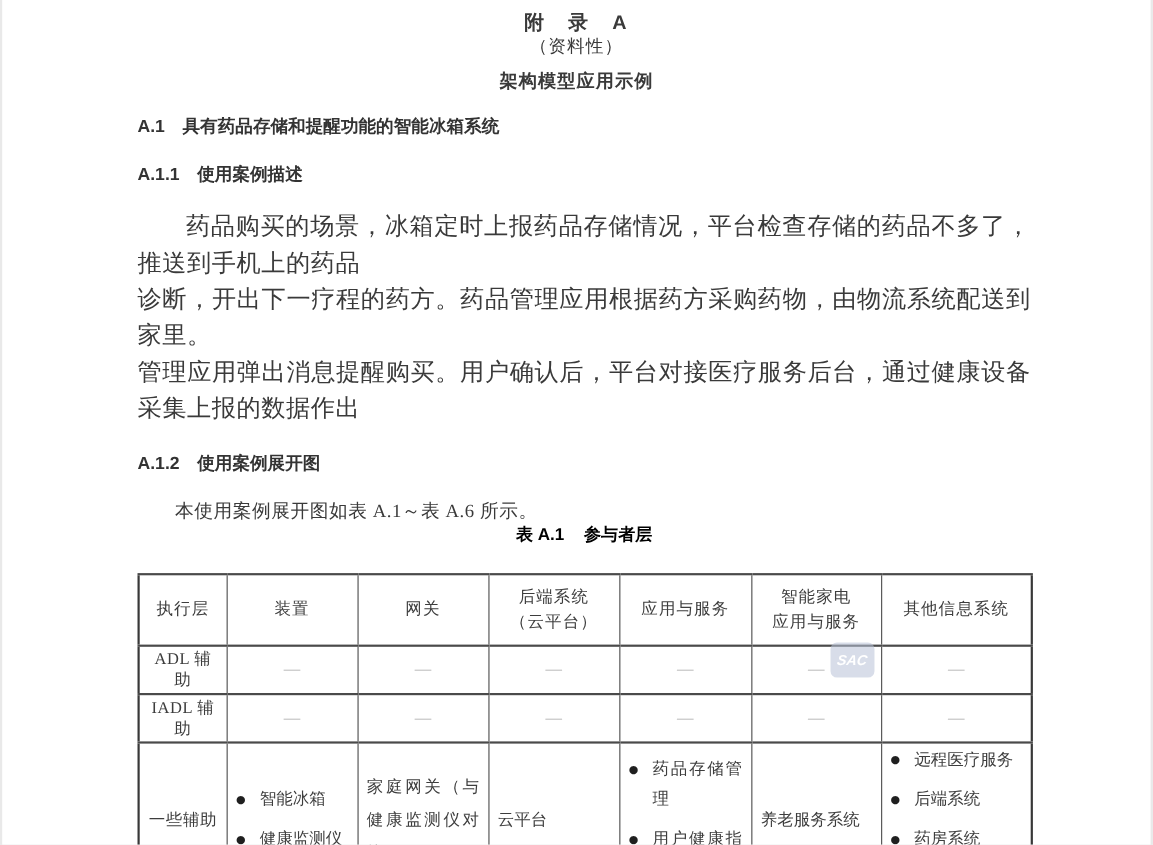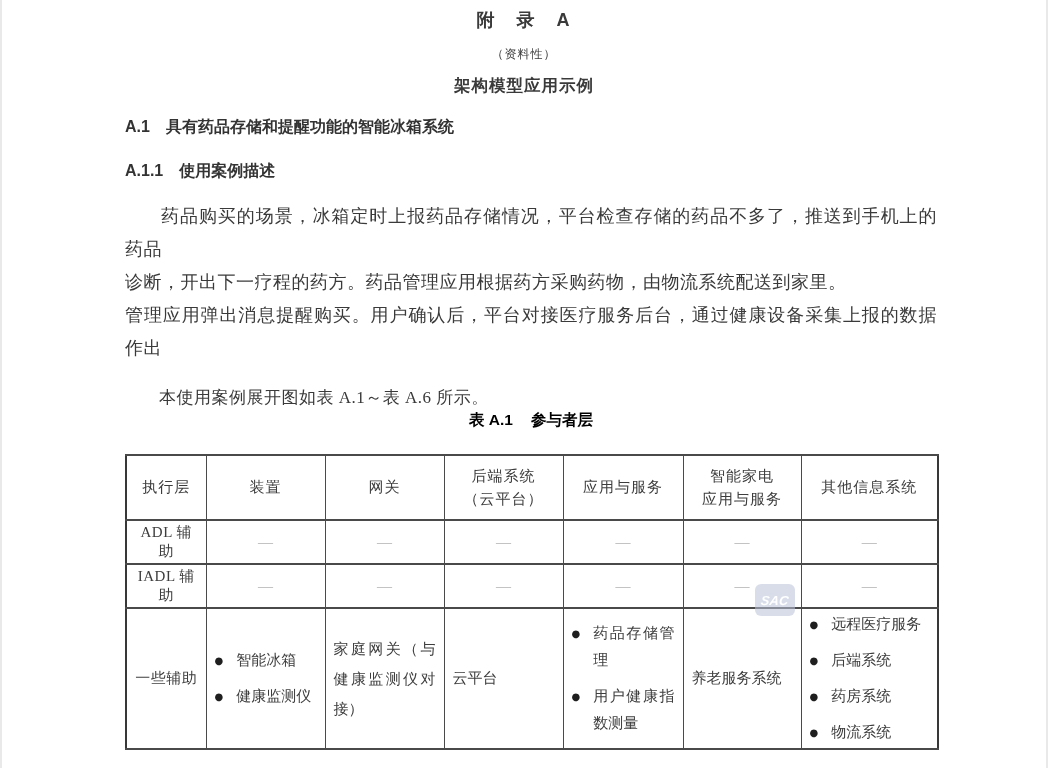--- a/index.html
+++ b/index.html
@@ -14,38 +14,38 @@
     font-family:"Liberation Serif","DejaVu Serif",serif;
   }
   .content { margin-left:123px; width:812px; }
 
   
   .title-block { padding-top:8px; text-align:center; }
   .appendix-label {
     font-family:"Liberation Sans","DejaVu Sans",sans-serif;
     font-weight:bold; font-size:18px; line-height:24px; letter-spacing:2px;
   }
-  .appendix-kind { font-size:12px; line-height:22px; margin-top:11px; letter-spacing:1px; }
+  .appendix-kind { font-size:16px; line-height:22px; letter-spacing:1px; }
   .appendix-title {
     font-family:"Liberation Sans","DejaVu Sans",sans-serif;
     font-weight:bold; font-size:16.5px; line-height:22px; margin-top:9px; letter-spacing:1px;
   }
 
   
   .sec-heading {
     font-family:"Liberation Sans","DejaVu Sans",sans-serif;
     font-weight:bold; font-size:16px; line-height:21px; color:#333;
   }
   .sec-heading .sec-num { margin-right:16px; }
   .h-a1   { margin-top:20px; }
   .h-a11  { margin-top:23px; }
   .h-a12  { margin-top:24px; }
 
   
-  .para { margin-top:19px; font-size:18px; line-height:33px; letter-spacing:0.5px; text-align:justify; }
+  .para { margin-top:19px; font-size:22px; line-height:33px; letter-spacing:0.5px; text-align:justify; }
   .para .pline { display:block; }
   .para .pline.indent { text-indent:2em; }
   .intro-para { margin-top:21px; font-size:17px; line-height:24px; padding-left:34px; letter-spacing:0.5px; }
 
   
   .table-caption {
     text-align:center;
     font-family:"Liberation Sans","DejaVu Sans",sans-serif;
     font-weight:bold; font-size:15.5px; line-height:20px; color:#000000;
   }
@@ -118,20 +118,23 @@
     <div class="sec-heading h-a11">
       <span class="sec-num">A.1.1</span><span>使用案例描述</span>
     </div>
 
     <div class="para">
       <span class="pline indent">药品购买的场景，冰箱定时上报药品存储情况，平台检查存储的药品不多了，推送到手机上的药品</span>
       <span class="pline">诊断，开出下一疗程的药方。药品管理应用根据药方采购药物，由物流系统配送到家里。</span>
       <span class="pline">管理应用弹出消息提醒购买。用户确认后，平台对接医疗服务后台，通过健康设备采集上报的数据作出</span>
     </div>
 
+    <div class="sec-heading h-a12">
+      <span class="sec-num">A.1.2</span><span>使用案例展开图</span>
+    </div>
 
     <div class="intro-para">本使用案例展开图如表 A.1～表 A.6 所示。</div>
 
     <div class="table-caption">
       <span>表 A.1</span><span class="cap-title">参与者层</span>
     </div>
 
     <table class="participants">
       <colgroup>
         <col style="width:80px">

